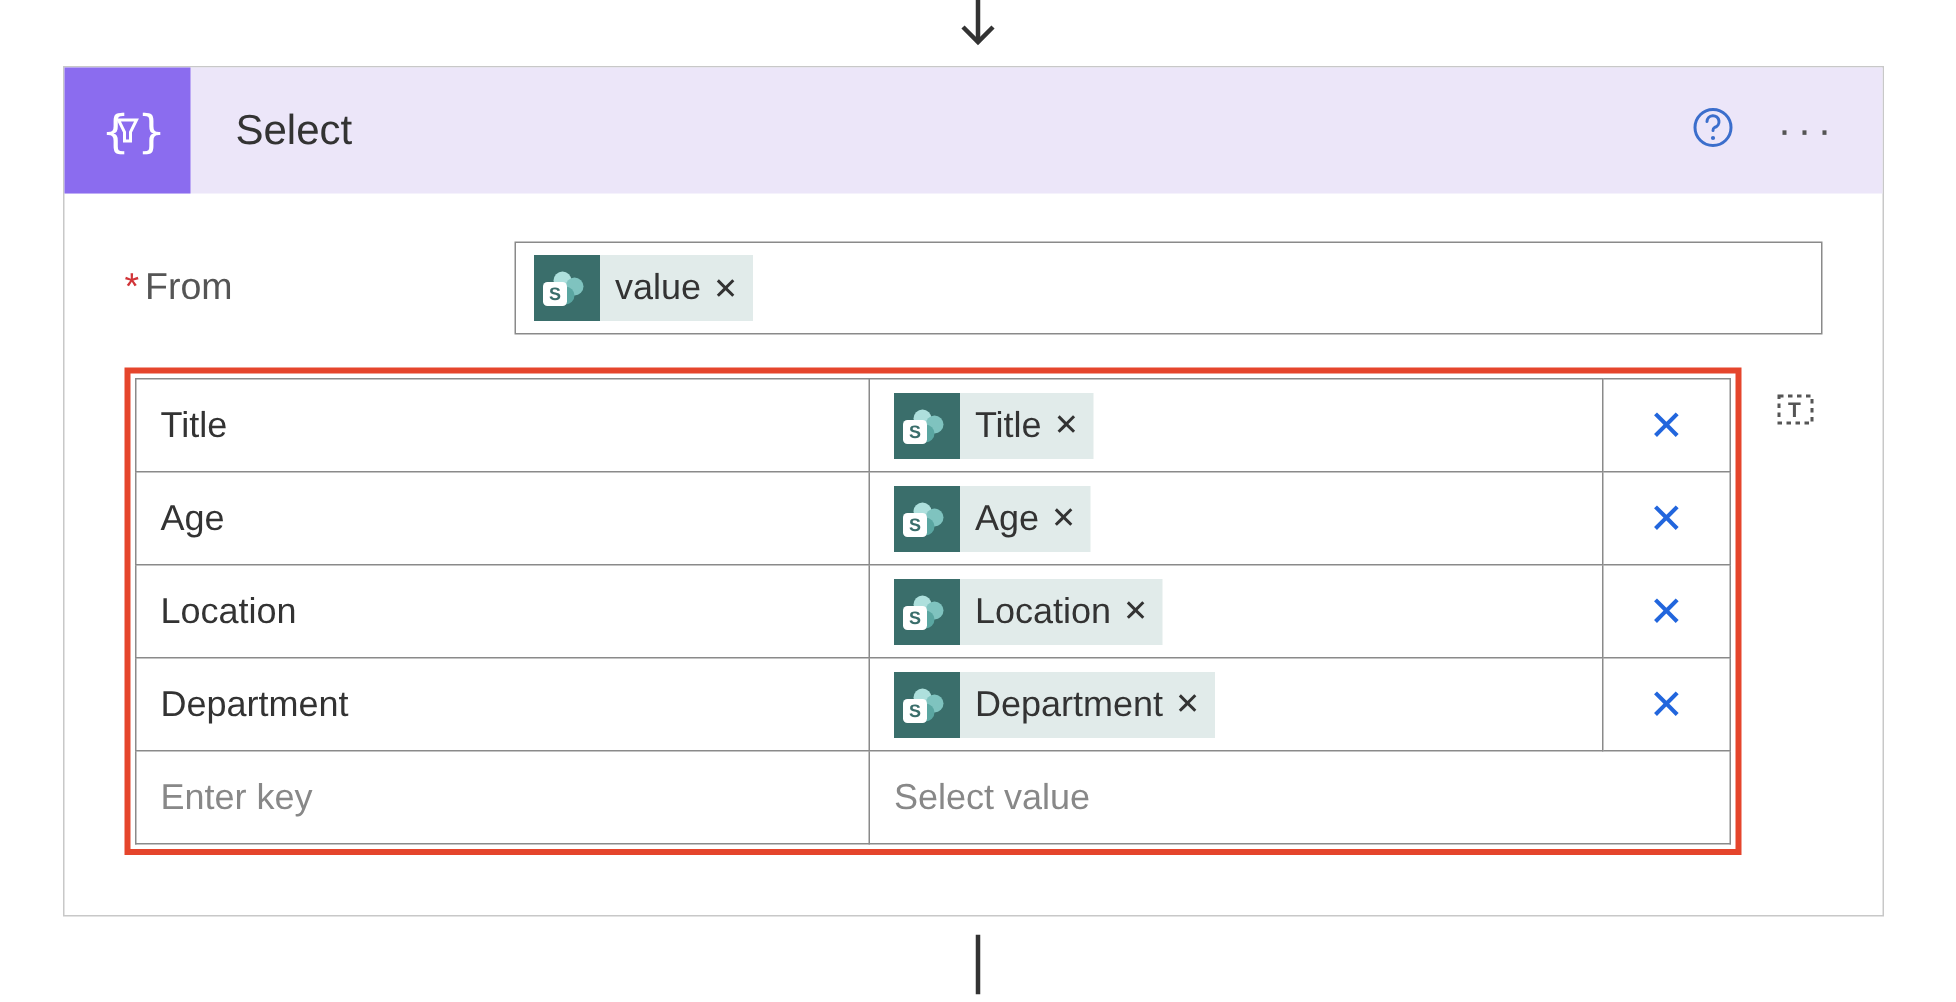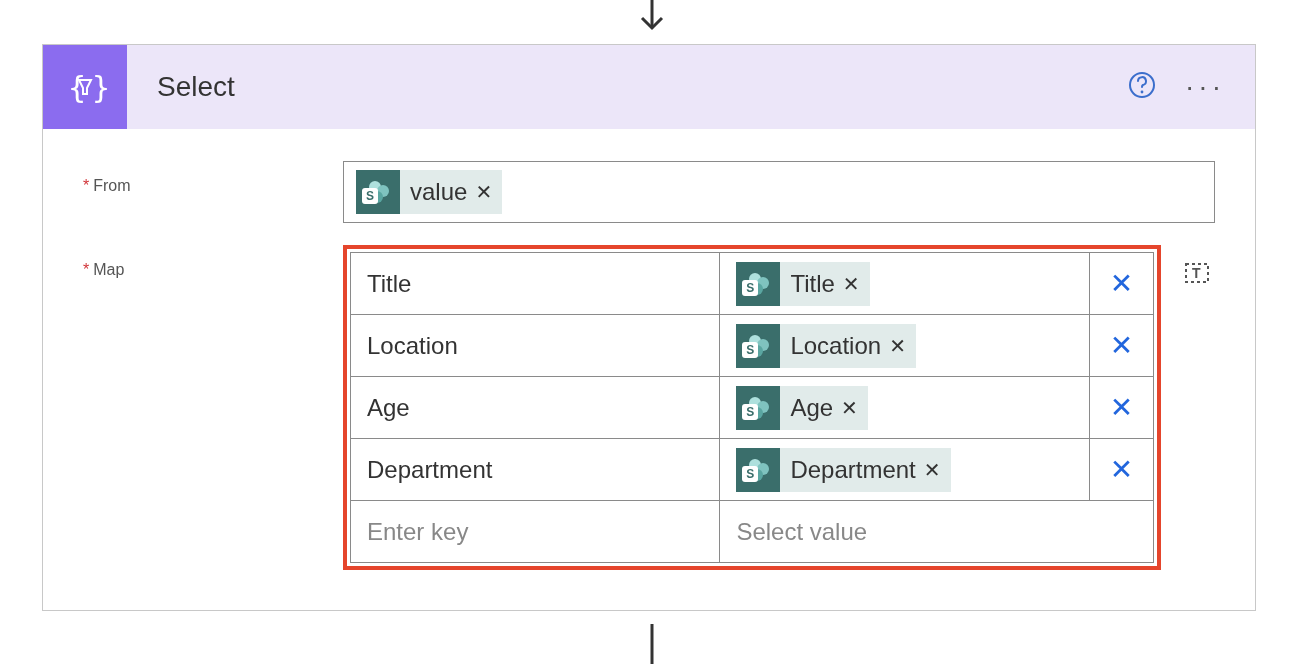--- a/index.html
+++ b/index.html
@@ -68,21 +68,21 @@
   }
   .row {
     display: flex;
     align-items: flex-start;
     margin-bottom: 22px;
   }
   .row:last-child { margin-bottom: 0; }
   .label-col {
     width: 260px;
     flex-shrink: 0;
-    font-size: 16px;
+    font-size: 25px;
     color: #555;
     padding-top: 16px;
   }
   .label-col .req { color: #d13438; margin-right: 4px; }
   .field-col { flex: 1; position: relative; }
 
   .from-box {
     border: 1px solid #8a8a8a;
     height: 62px;
     display: flex;
@@ -231,23 +231,20 @@
                 <span class="letter">S</span>
               </span>
               <span>value</span>
               <span class="tk-x">✕</span>
             </span>
           </div>
         </div>
       </div>
 
       <div class="row">
-        <div class="label-col">
-          <span class="req">*</span><span>Map</span>
-        </div>
         <div class="field-col">
           <div class="map-container">
             <div class="map-highlight">
               <table class="map-table">
                 <tbody id="map-tbody">
                     <tr>
     <td class="key-cell">Title</td>
     <td class="value-cell">
     <span class="token">
       <span class="tk-icon">
@@ -257,49 +254,49 @@
           <circle cx="14" cy="20" r="6" fill="#5aa6a1"></circle>
         </svg>
         <span class="letter">S</span>
       </span>
       <span>Title</span>
       <span class="tk-x">✕</span>
     </span></td>
     <td class="del-cell"><span class="del-x">✕</span></td>
                     </tr>
                     <tr>
+    <td class="key-cell">Age</td>
+    <td class="value-cell">
+    <span class="token">
+      <span class="tk-icon">
+        <svg width="30" height="30" viewBox="0 0 30 30">
+          <circle cx="12" cy="10" r="6" fill="#aee0dd"></circle>
+          <circle cx="20" cy="14" r="6" fill="#7fc3bf"></circle>
+          <circle cx="14" cy="20" r="6" fill="#5aa6a1"></circle>
+        </svg>
+        <span class="letter">S</span>
+      </span>
+      <span>Age</span>
+      <span class="tk-x">✕</span>
+    </span></td>
+    <td class="del-cell"><span class="del-x">✕</span></td>
+                    </tr>
+                    <tr>
     <td class="key-cell">Location</td>
     <td class="value-cell">
     <span class="token">
       <span class="tk-icon">
         <svg width="30" height="30" viewBox="0 0 30 30">
           <circle cx="12" cy="10" r="6" fill="#aee0dd"></circle>
           <circle cx="20" cy="14" r="6" fill="#7fc3bf"></circle>
           <circle cx="14" cy="20" r="6" fill="#5aa6a1"></circle>
         </svg>
         <span class="letter">S</span>
       </span>
       <span>Location</span>
-      <span class="tk-x">✕</span>
-    </span></td>
-    <td class="del-cell"><span class="del-x">✕</span></td>
-                    </tr>
-                    <tr>
-    <td class="key-cell">Age</td>
-    <td class="value-cell">
-    <span class="token">
-      <span class="tk-icon">
-        <svg width="30" height="30" viewBox="0 0 30 30">
-          <circle cx="12" cy="10" r="6" fill="#aee0dd"></circle>
-          <circle cx="20" cy="14" r="6" fill="#7fc3bf"></circle>
-          <circle cx="14" cy="20" r="6" fill="#5aa6a1"></circle>
-        </svg>
-        <span class="letter">S</span>
-      </span>
-      <span>Age</span>
       <span class="tk-x">✕</span>
     </span></td>
     <td class="del-cell"><span class="del-x">✕</span></td>
                     </tr>
                     <tr>
     <td class="key-cell">Department</td>
     <td class="value-cell">
     <span class="token">
       <span class="tk-icon">
         <svg width="30" height="30" viewBox="0 0 30 30">

